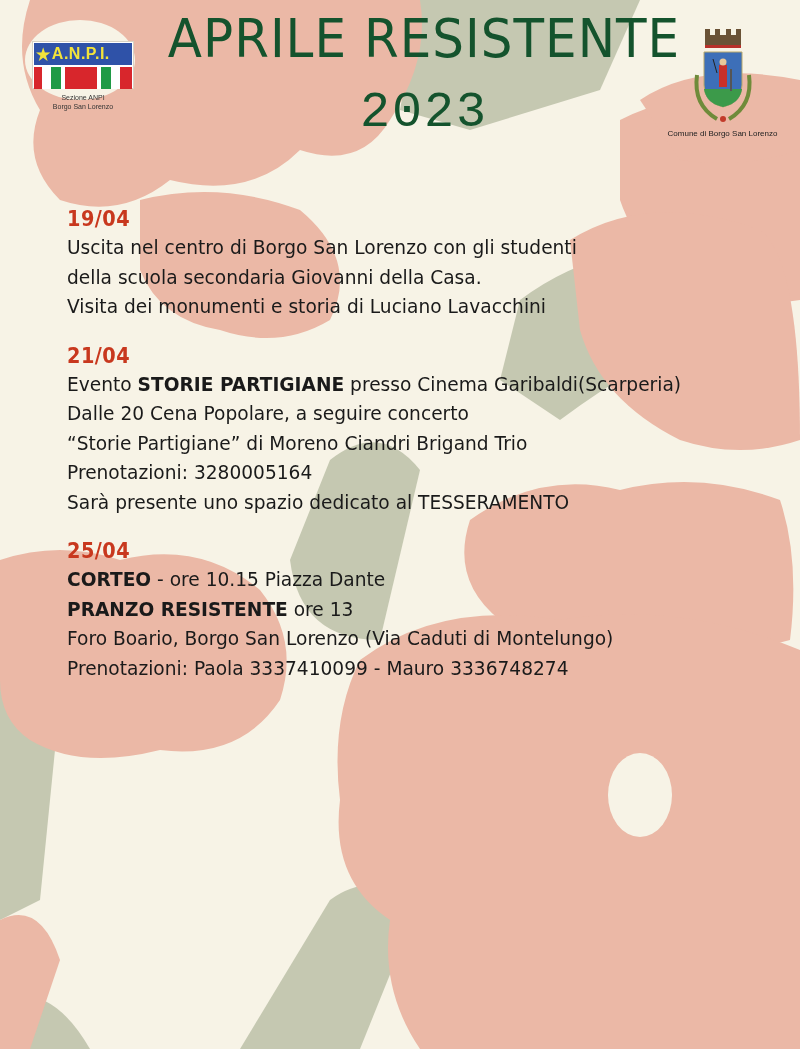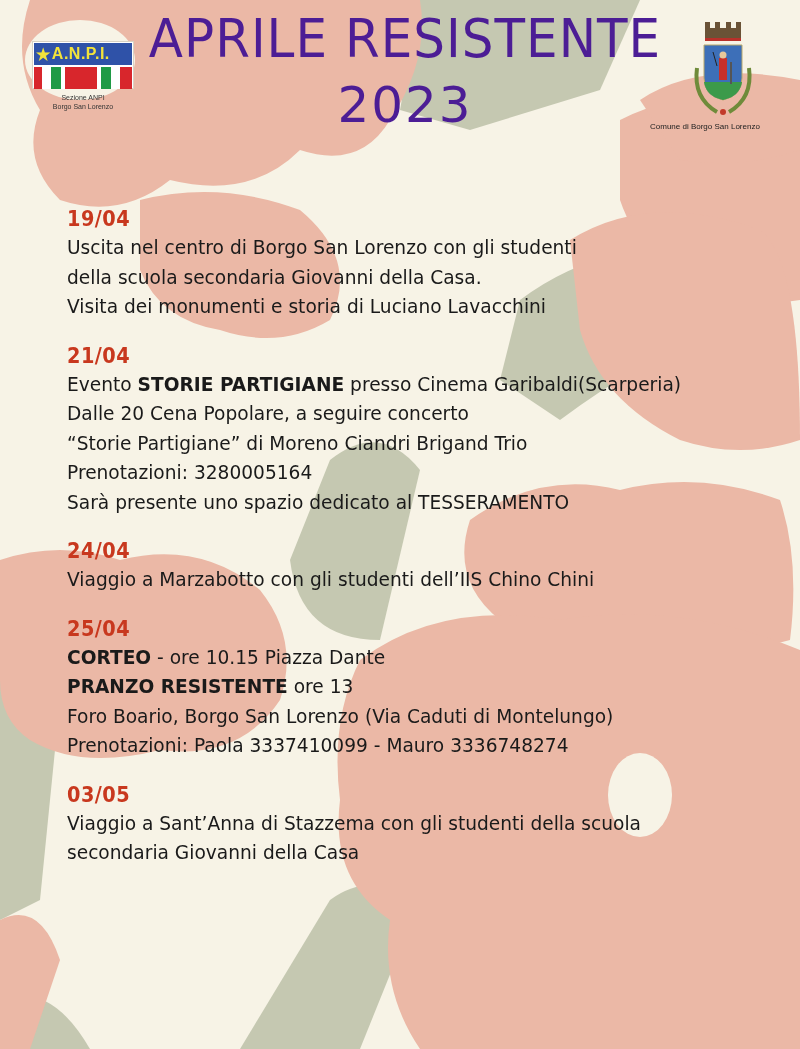--- a/index.html
+++ b/index.html
@@ -16,26 +16,26 @@
   .header { position: absolute; left: 0; top: 0; width: 800px; height: 160px; z-index: 2; }
 
   .anpi-logo { position: absolute; left: 32px; top: 41px; width: 102px; }
   .anpi-badge { width: 102px; height: 48px; border: 1px solid #d8d2c4; background: #fff; padding: 1px; }
   .anpi-top { height: 22px; background: #2f52a8; display: flex; align-items: center; color: #f3e33a; font-weight: bold; font-size: 16px; font-family: "Liberation Sans", sans-serif; letter-spacing: 0.5px; padding-left: 2px; }
   .anpi-star { font-size: 16px; margin-right: 1px; }
   .anpi-bottom { height: 22px; margin-top: 2px; display: flex; }
   .anpi-bottom span { display: block; height: 100%; }
   .anpi-caption { text-align: center; font-size: 7px; font-family: "Liberation Sans", sans-serif; color: #333; line-height: 9px; margin-top: 4px; }
 
-  .title { position: absolute; left: 145px; top: 14px; width: 520px; text-align: center; color: #4c1d95;
+  .title { position: absolute; left: 164px; top: 14px; width: 520px; text-align: center; color: #14532d;
            font-family: "DejaVu Sans", sans-serif; font-weight: normal; line-height: 1; }
   .title .t1 { font-size: 50px; letter-spacing: 1px; display: block; transform: scaleY(1.05); }
-  .title .t2 { font-size: 50px; display: block; margin-top: 16px; letter-spacing: 2px; }
+  .title .t2 { font-size: 50px; display: block; margin-top: 24px; letter-spacing: 2px; font-family: Liberation Mono, monospace; }
 
-  .comune-logo { position: absolute; left: 650px; top: 18px; width: 145px; text-align: left; }
+  .comune-logo { position: absolute; left: 650px; top: 25px; width: 145px; text-align: center; }
   .comune-logo svg { display: block; margin: 0 auto; }
   .comune-caption { font-size: 8px; font-family: "Liberation Sans", sans-serif; color: #222; margin-top: 4px; }
 
   .content { position: absolute; left: 67px; top: 163px; width: 730px; z-index: 2; margin-top: 42px; }
   .event { margin-bottom: 20px; }
   .date { color: #c8381e; font-weight: bold; font-size: 21px; line-height: 28px; letter-spacing: 0.5px;
           font-family: "DejaVu Sans", sans-serif; transform: scaleX(0.92); transform-origin: left; }
   .line { font-size: 20px; line-height: 29.5px; white-space: nowrap; font-family: "DejaVu Sans", sans-serif;
           transform: scaleX(0.93); transform-origin: left; }
   .line b { font-weight: bold; }
@@ -142,32 +142,23 @@
   <div class="event">
     <div class="date">21/04</div>
     <div class="line"><span>Evento </span><b>STORIE PARTIGIANE</b><span> presso Cinema Garibaldi(Scarperia)</span></div>
     <div class="line">Dalle 20 Cena Popolare, a seguire concerto</div>
     <div class="line">“Storie Partigiane” di Moreno Ciandri Brigand Trio</div>
     <div class="line">Prenotazioni: 3280005164</div>
     <div class="line">Sarà presente uno spazio dedicato al TESSERAMENTO</div>
   </div>
 
 
-  <div class="event">
-    <div class="date">24/04</div>
-    <div class="line">Viaggio a Marzabotto con gli studenti dell’IIS Chino Chini</div>
-  </div>
 
   <div class="event">
     <div class="date">25/04</div>
     <div class="line"><b>CORTEO</b><span> - ore 10.15 Piazza Dante</span></div>
     <div class="line"><b>PRANZO RESISTENTE</b><span> ore 13</span></div>
     <div class="line">Foro Boario, Borgo San Lorenzo (Via Caduti di Montelungo)</div>
     <div class="line">Prenotazioni: Paola 3337410099 - Mauro 3336748274</div>
   </div>
 
-  <div class="event">
-    <div class="date">03/05</div>
-    <div class="line">Viaggio a Sant’Anna di Stazzema con gli studenti della scuola</div>
-    <div class="line">secondaria Giovanni della Casa</div>
-  </div>
 
 </div>
 
 </body></html>

